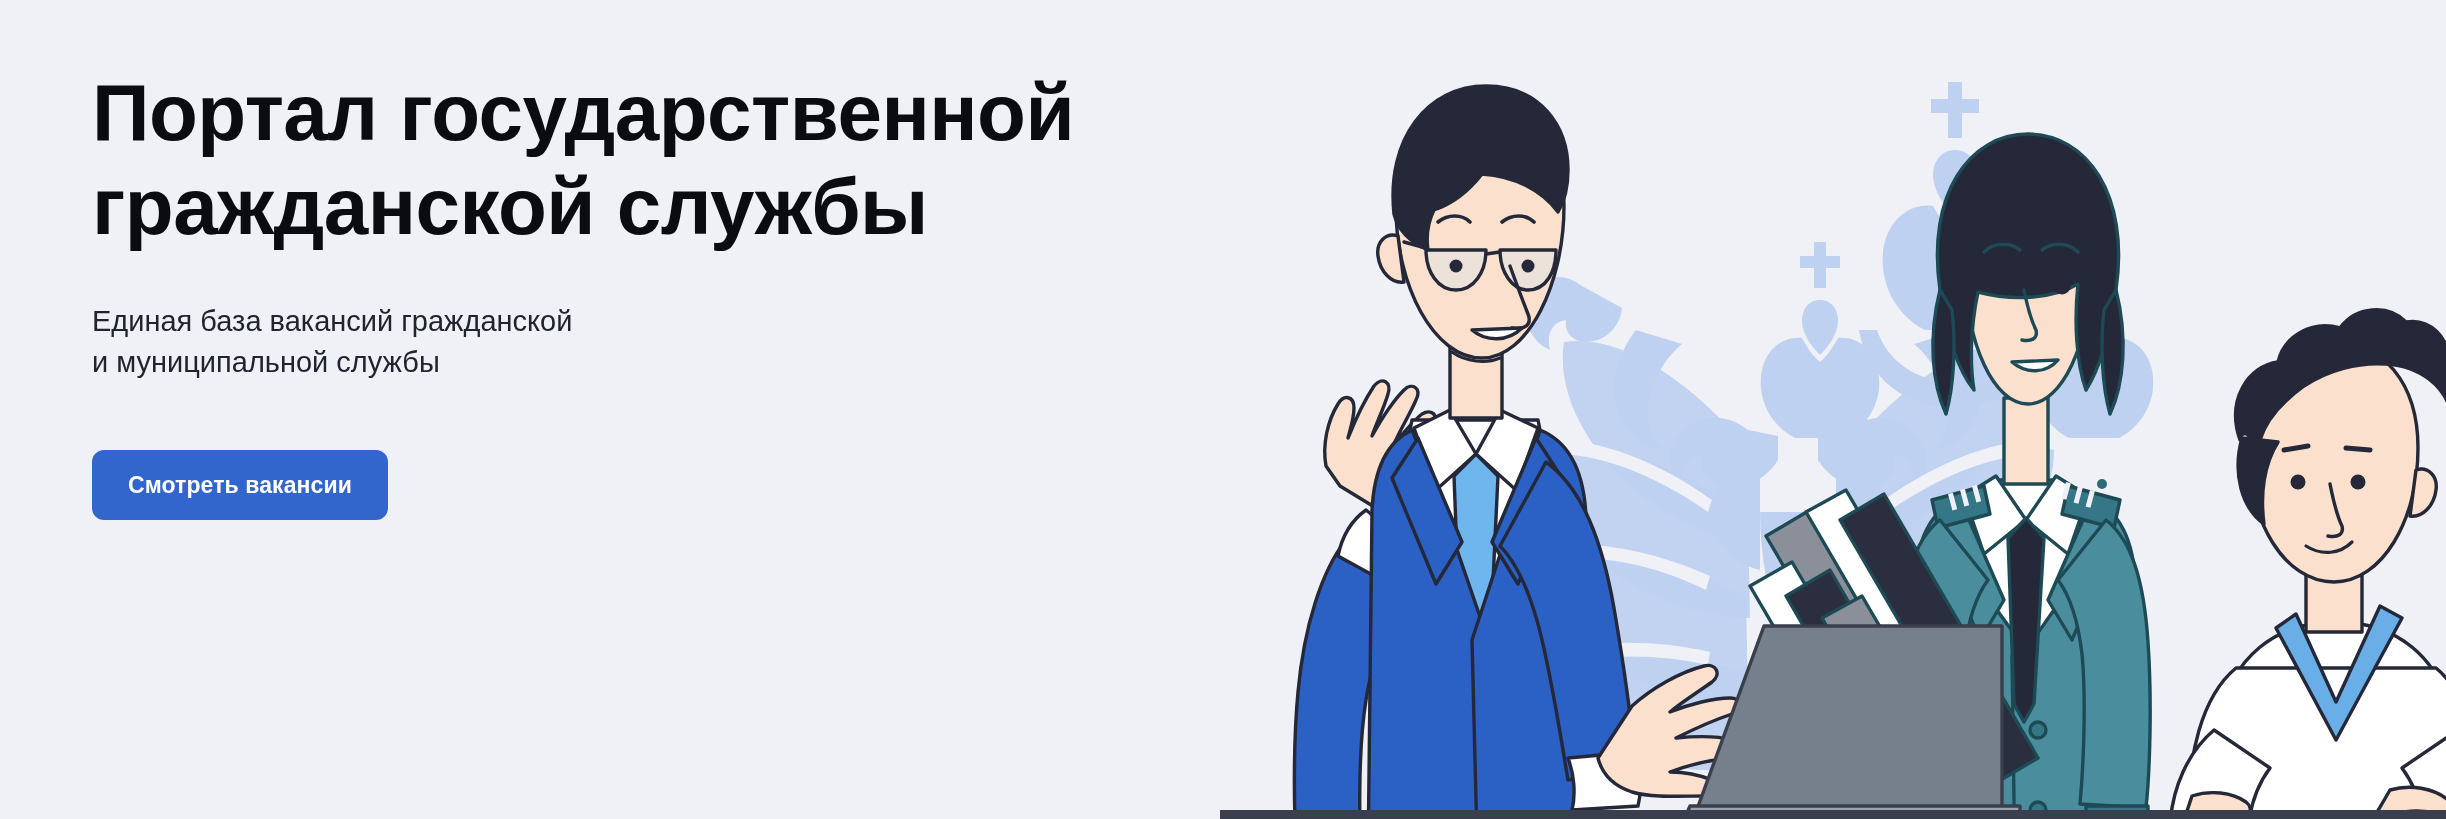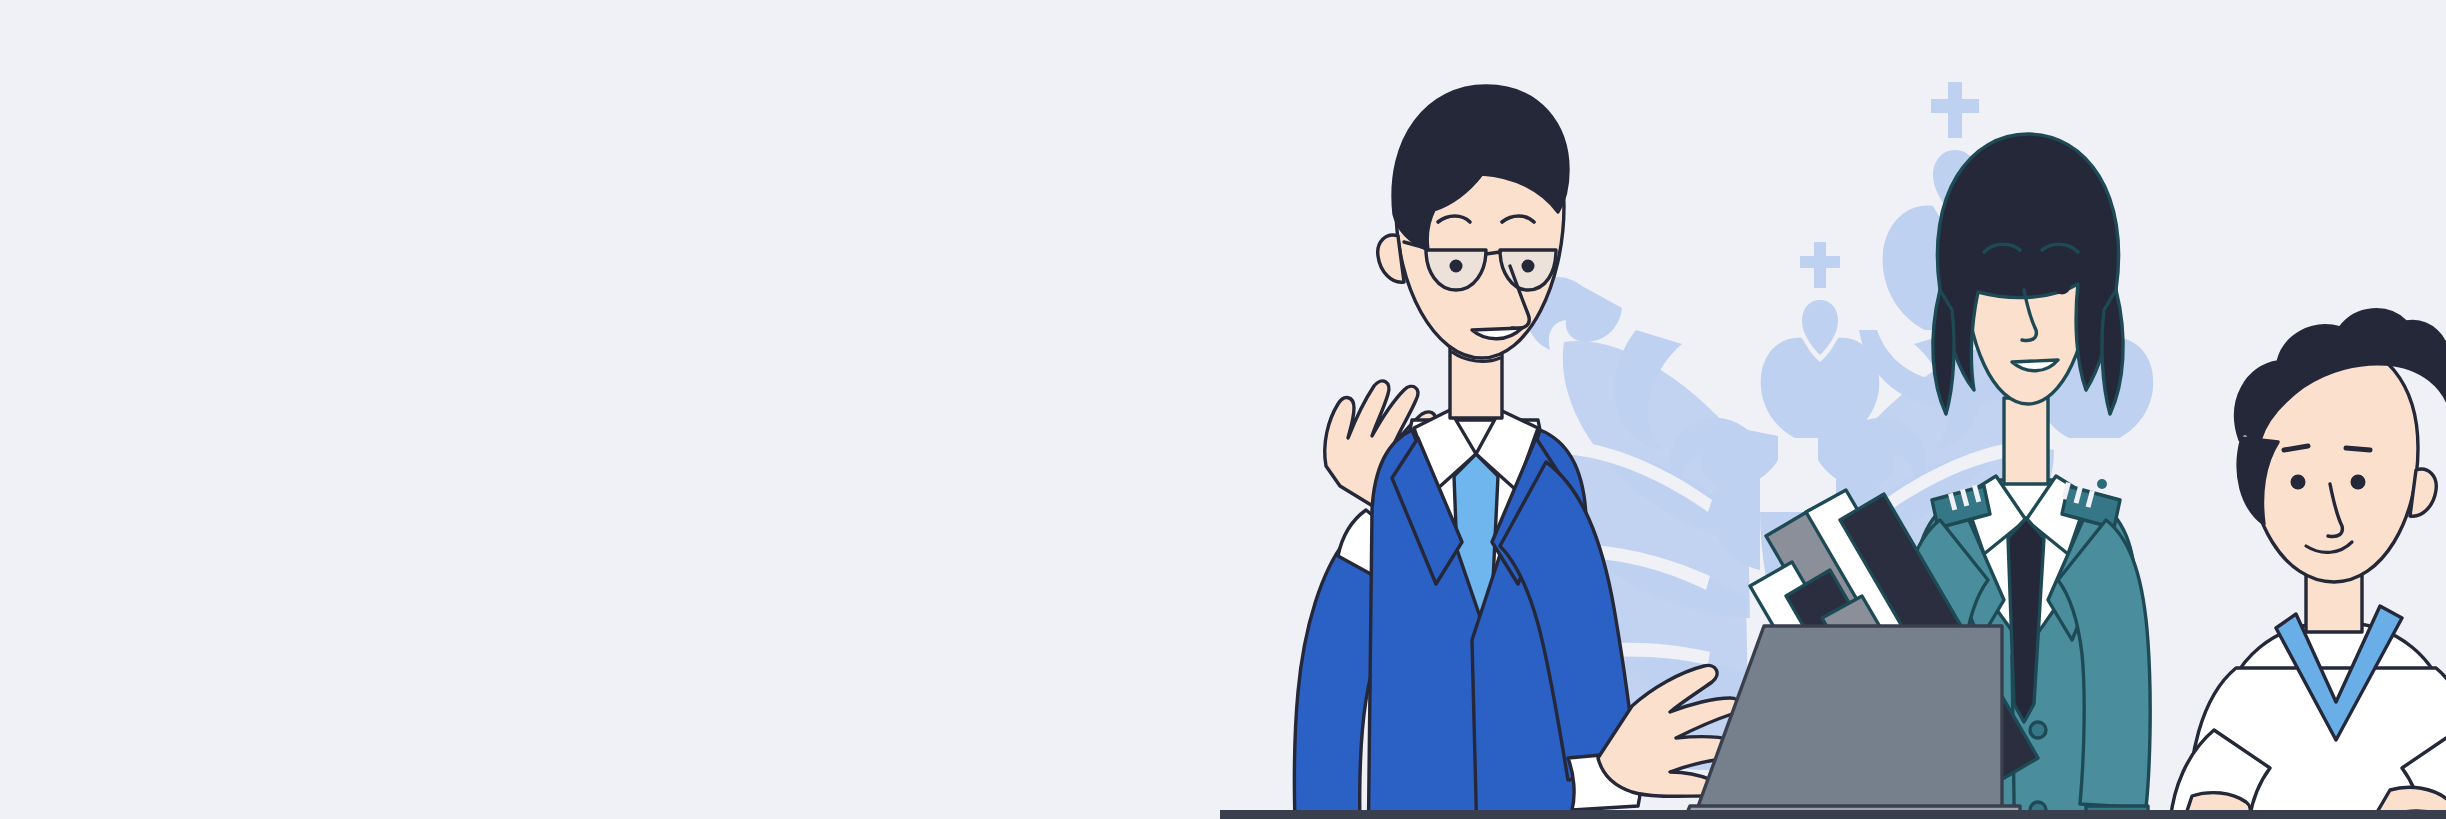--- a/index.html
+++ b/index.html
@@ -327,14 +327,23 @@
           <path d="M1180 484 c4 20 8 34 12 42 c2 8 -4 12 -14 10" fill="none"></path>
 
           <path d="M1156 546 c16 10 34 8 46 -4" fill="none" stroke-width="3.2"></path>
         </g>
 
         <rect x="70" y="810" width="1226" height="9" fill="#3A3F4D"></rect>
       </g>
     </svg>
   </div>
 
+  <div id="hero-copy">
+    <h1 id="hero-title">Портал государственной
+гражданской службы</h1>
+
+    <p id="hero-subtitle">Единая база вакансий гражданской
+и муниципальной службы</p>
+
+    <button id="hero-cta" type="button">Смотреть вакансии</button>
+  </div>
 
 </div>
 
 </body></html>

